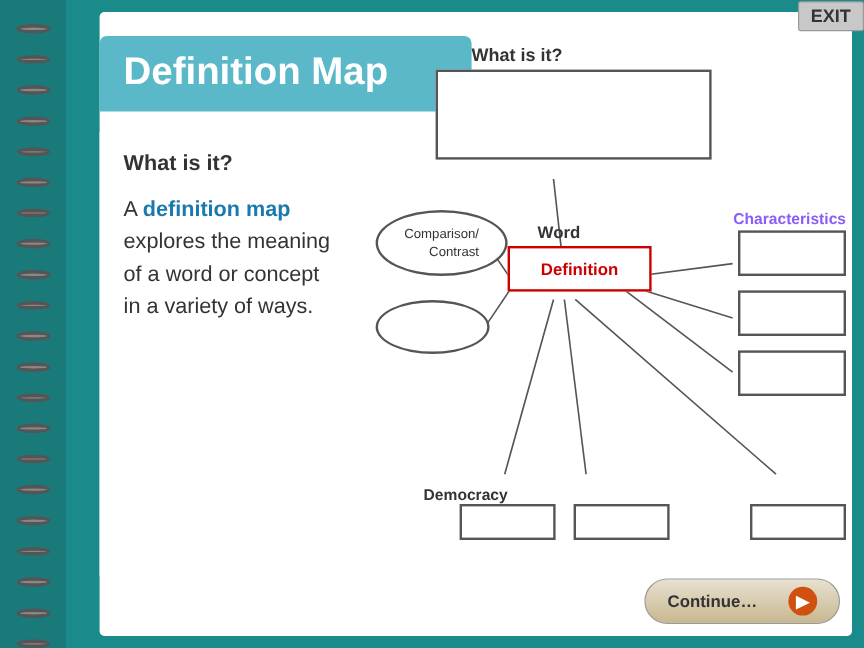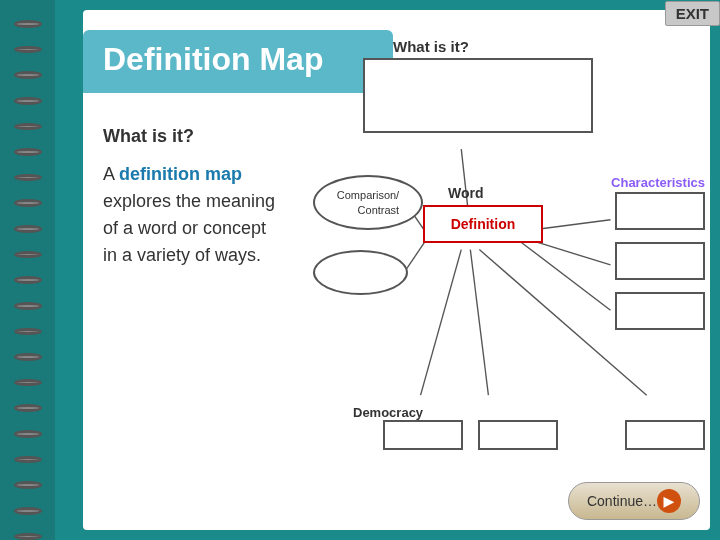--- a/index.html
+++ b/index.html
@@ -290,26 +290,26 @@
     
     .continue-btn {
       position: absolute;
       bottom: 10px;
       right: 10px;
       background: linear-gradient(to bottom, #e8e0d0, #c8b890);
       border: 1px solid #999;
       border-radius: 20px;
       padding: 6px 18px;
       font-size: 14px;
-      font-weight: normal;
+      font-weight: bold;
       color: #333;
       cursor: pointer;
       display: flex;
       align-items: center;
-      gap: 0;
+      gap: 26px;
     }
     .continue-arrow {
       width: 24px;
       height: 24px;
       background: #d05010;
       border-radius: 50%;
       display: flex;
       align-items: center;
       justify-content: center;
       color: white;

